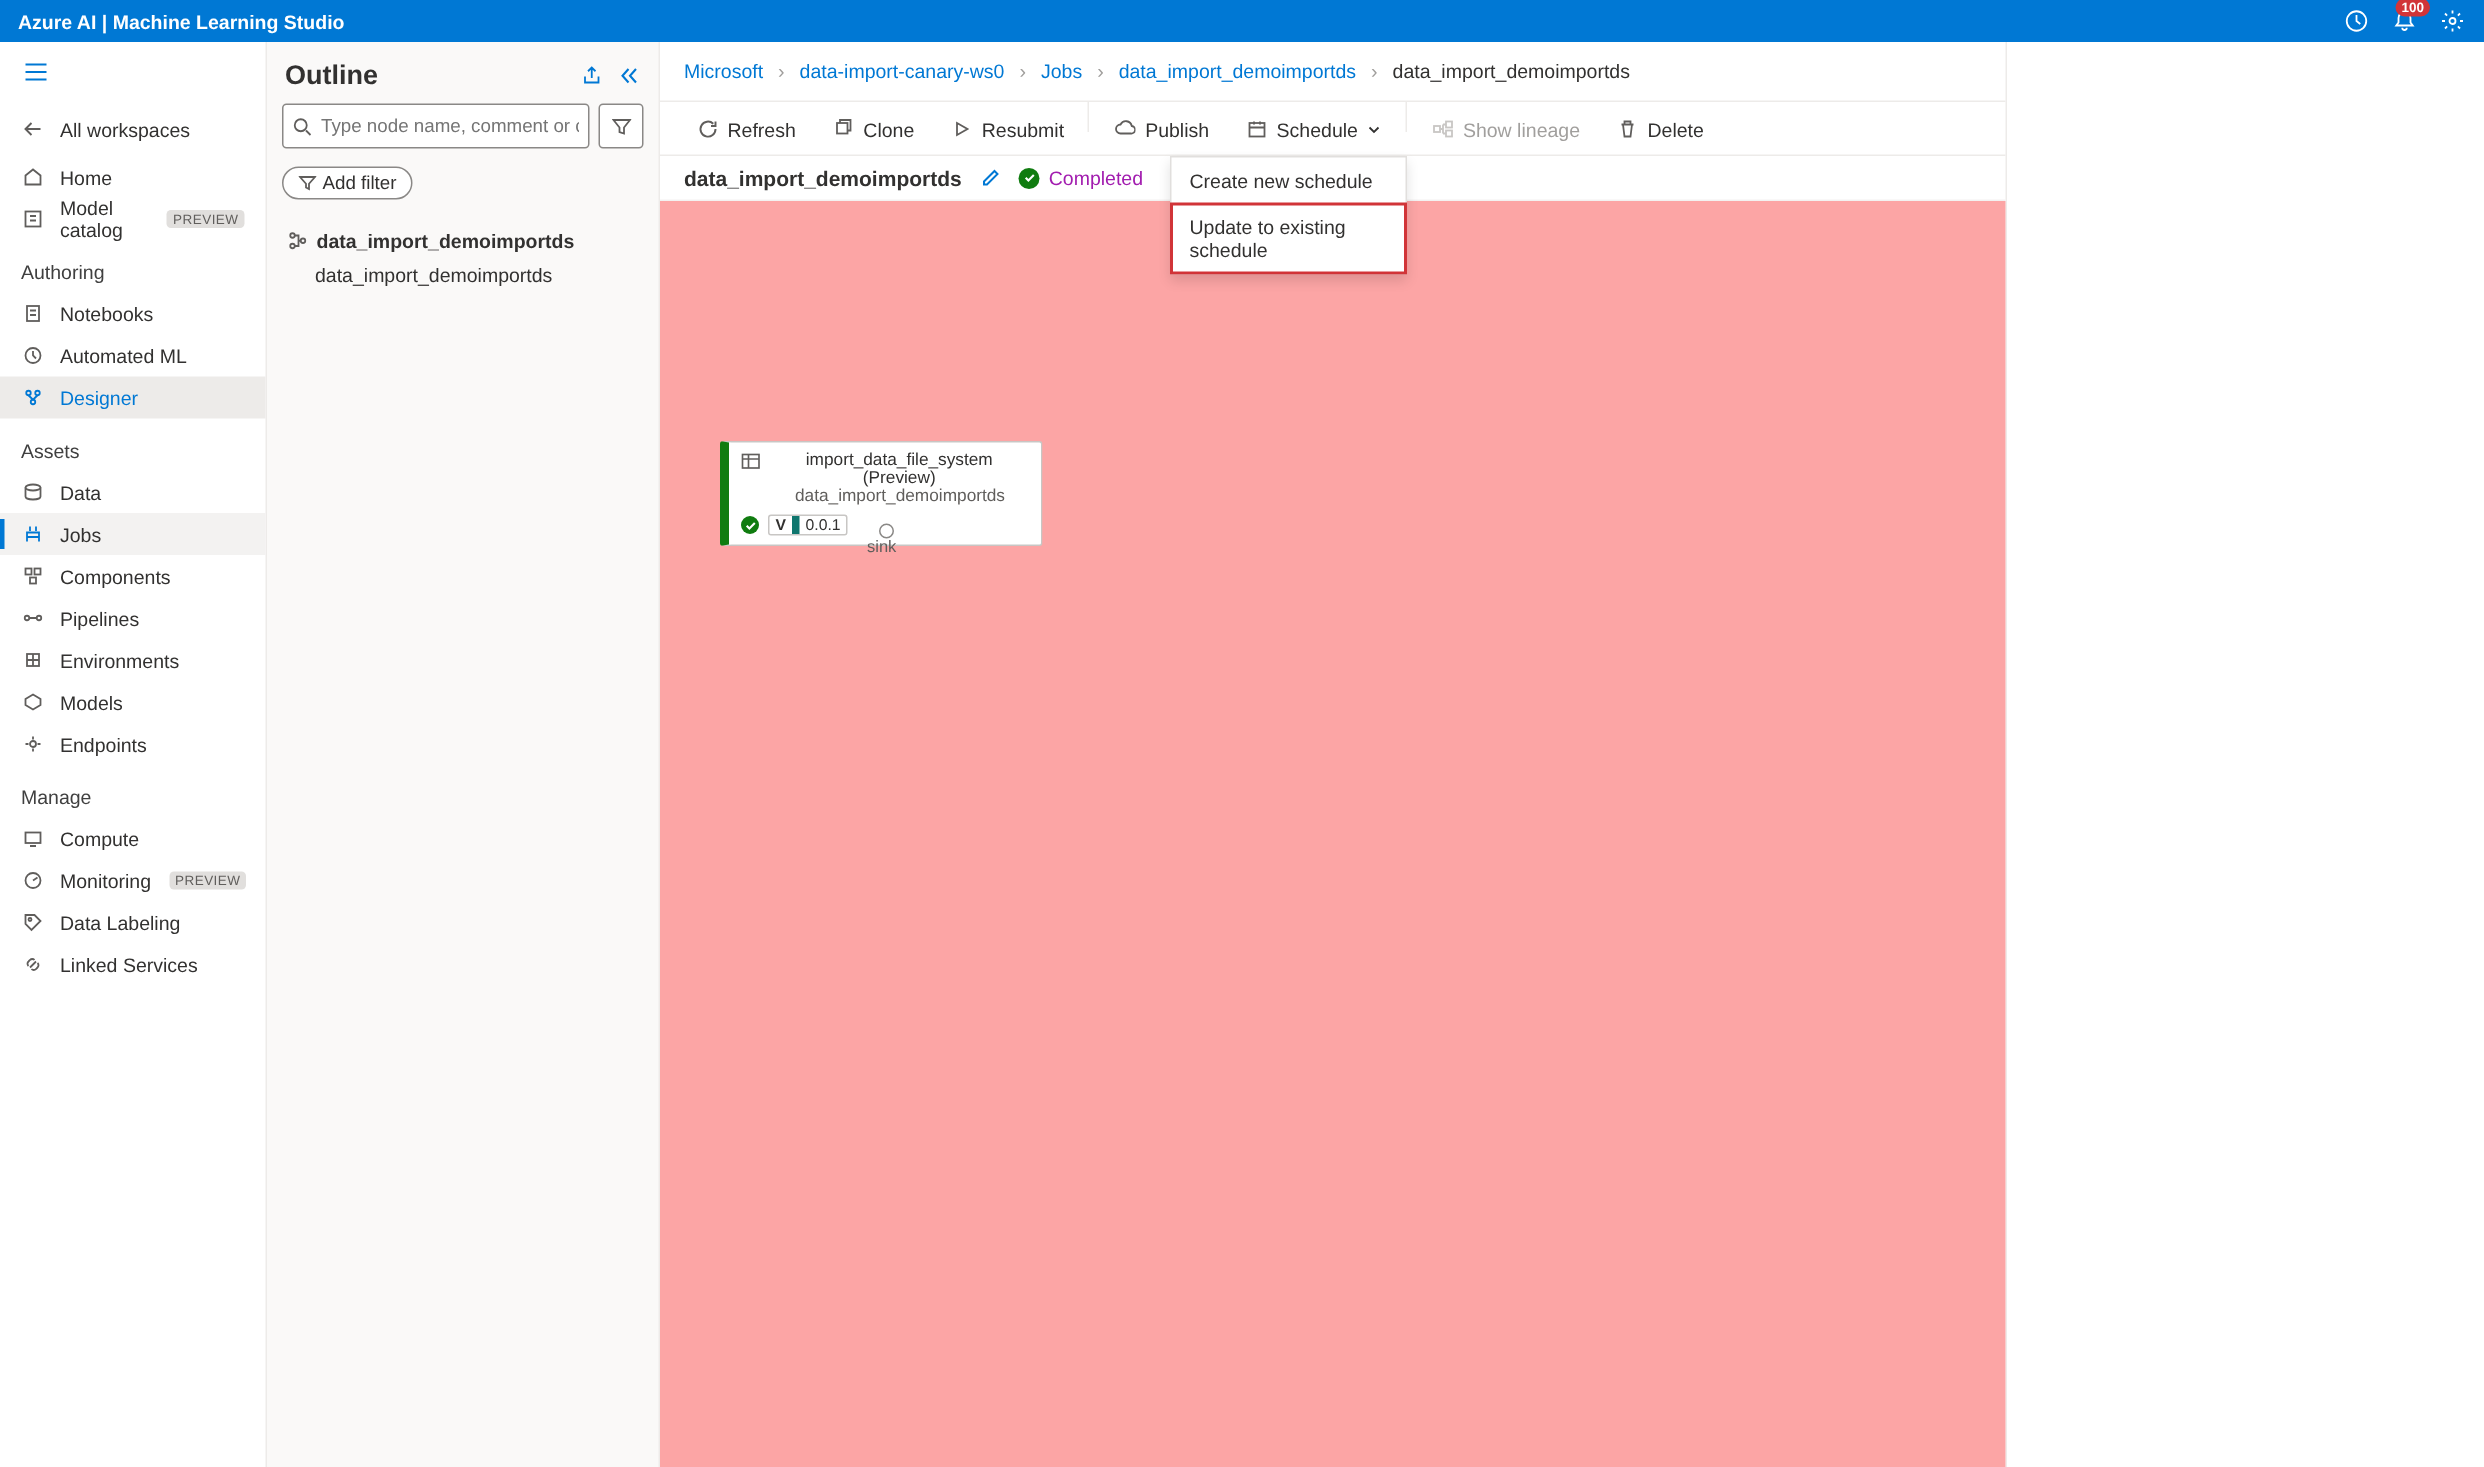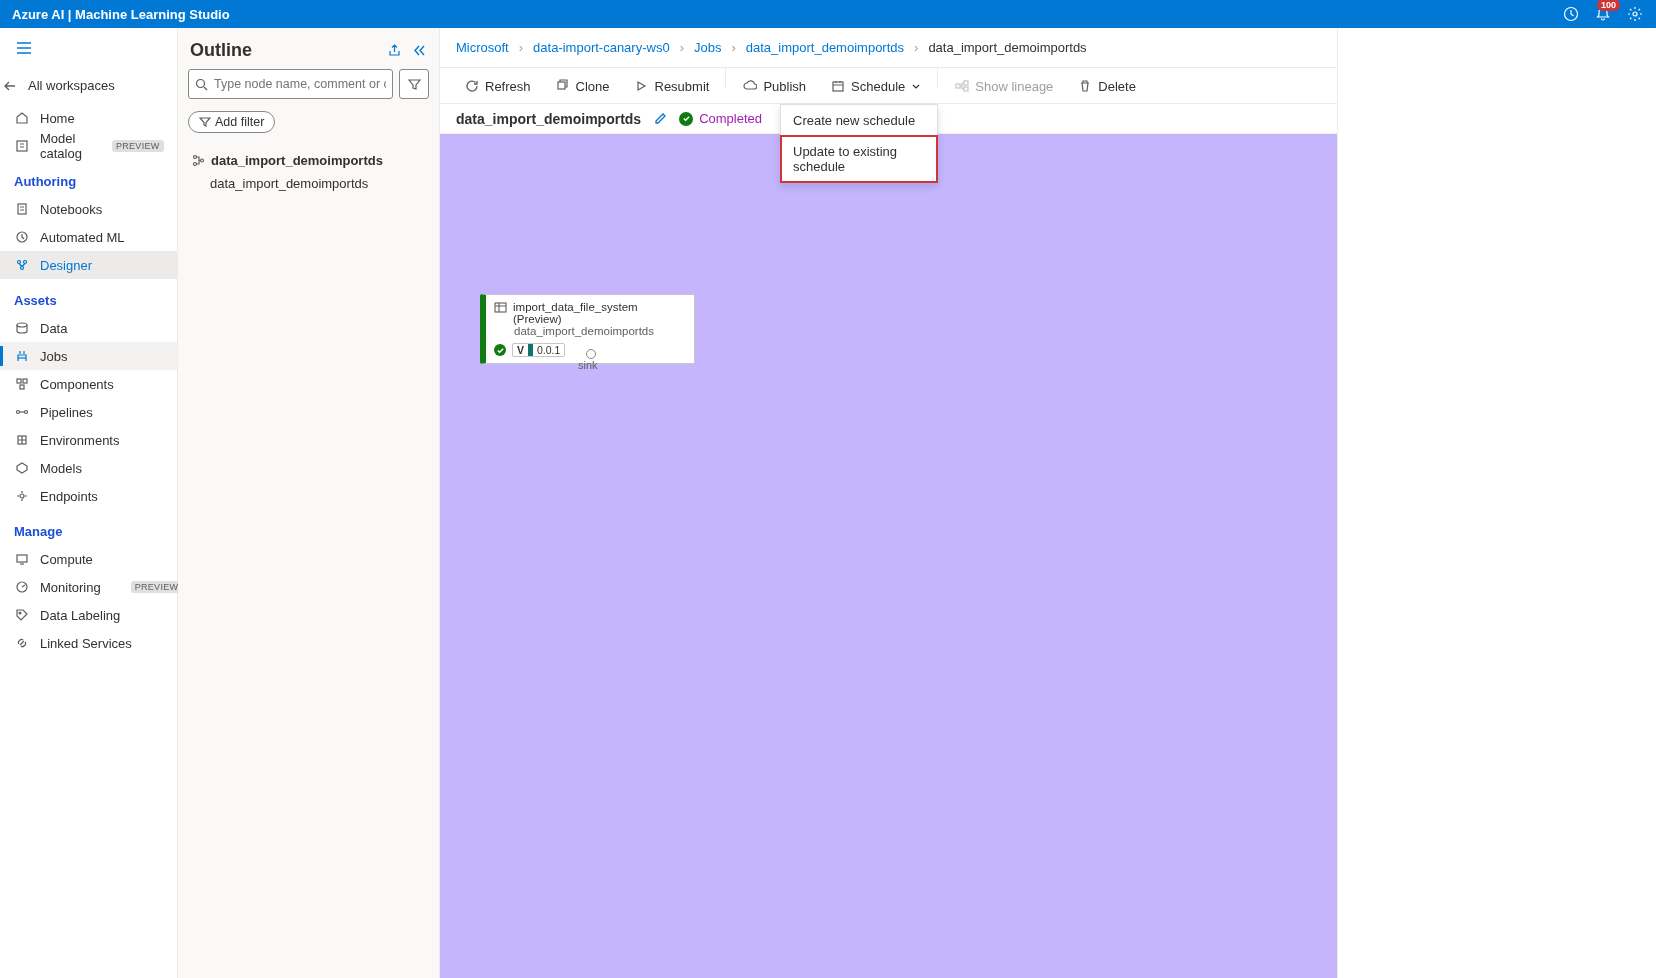--- a/index.html
+++ b/index.html
@@ -13,29 +13,29 @@
   .topbar-icon { width: 18px; height: 18px; display: flex; align-items: center; justify-content: center; cursor: pointer; position: relative; }
   .badge { position: absolute; top: -6px; right: -8px; background: #d13438; color: #fff; font-size: 9px; border-radius: 8px; padding: 1px 4px; font-weight: 600; }
 
   
   .main { flex: 1; display: flex; min-height: 0; }
 
   
   .sidebar { width: 178px; border-right: 1px solid #edebe9; display: flex; flex-direction: column; background: #fff; }
   .sidebar-top { padding: 8px 12px; }
   .hamburger { width: 24px; height: 24px; cursor: pointer; color: #0078d4; display:flex; align-items:center; justify-content:center;}
-  .sidebar-back { display: flex; gap: 10px; padding: 10px 2px; cursor: pointer; color: #323130; font-size: 13px;}
+  .sidebar-back { display: flex; align-items: center; gap: 10px; padding: 10px 14px; cursor: pointer; color: #323130; font-size: 13px;}
   .sidebar-item { display: flex; align-items: center; gap: 10px; padding: 6px 14px; cursor: pointer; color: #323130; font-size: 13px; height:28px;}
   .sidebar-item.active { background: #edebe9; color: #0078d4; position:relative;}
   .sidebar-item.selected { background: #f3f2f1; position:relative;}
   .sidebar-item.selected::before { content:""; position:absolute; left:0; top:4px; bottom:4px; width:3px; background:#0078d4;}
-  .sidebar-section { padding: 14px 14px 6px; font-size: 13px; font-weight: 700; color: #1d4ed8; }
+  .sidebar-section { padding: 14px 14px 6px; font-size: 13px; font-weight: 400; color: #404040; }
   .sidebar-icon { width: 16px; height: 16px; flex-shrink:0; display:flex; align-items:center; justify-content:center; color:#605e5c;}
   .sidebar-item.active .sidebar-icon, .sidebar-item.selected .sidebar-icon { color:#0078d4;}
-  .preview-badge { font-size:9px; background:#e1dfdd; color:#605e5c; border-radius:3px; padding:1px 4px; margin-left:20px; text-transform:uppercase; letter-spacing:0.3px;}
+  .preview-badge { font-size:9px; background:#e1dfdd; color:#605e5c; border-radius:3px; padding:1px 4px; margin-left:2px; text-transform:uppercase; letter-spacing:0.3px;}
 
   
   .outline { width: 262px; border-right: 1px solid #edebe9; display: flex; flex-direction: column; background:#faf9f8;}
   .outline-hdr { display:flex; align-items:center; justify-content:space-between; padding: 12px 12px 4px 12px;}
   .outline-title { font-size: 18px; font-weight: 600; }
   .outline-hdr-icons { display:flex; gap:10px; color:#0078d4;}
   .outline-search-row { padding: 4px 10px; display:flex; gap:6px; align-items:center;}
   .outline-search { flex:1; display:flex; align-items:center; border:1px solid #8a8886; border-radius:3px; height:30px; background:#fff; padding:0 6px; gap:6px;}
   .outline-search input { border:none; outline:none; flex:1; font-size:12.5px; color:#605e5c;}
   .filter-pill { margin:8px 10px; border:1px solid #8a8886; border-radius:14px; padding:3px 10px; display:inline-flex; align-items:center; gap:4px; font-size:12.5px; cursor:pointer; background:#fff;}
@@ -60,21 +60,21 @@
   .dropdown-item { padding:8px 12px; font-size:13px; cursor:pointer;}
   .dropdown-item.highlighted { outline:2px solid #d13438; outline-offset:-1px;}
 
   .job-header { height:30px; display:flex; align-items:center; padding:0 16px; gap:12px; border-bottom:1px solid #f3f2f1;}
   .job-name { font-weight:600; font-size:14px;}
   .edit-icon { color:#0078d4; cursor:pointer;}
   .status-pill { display:flex; align-items:center; gap:6px; color:#a21caf; font-size:13px;}
   .status-dot { width:14px; height:14px; border-radius:50%; background:#107c10; display:flex; align-items:center; justify-content:center;}
   .status-dot svg { width:9px; height:9px; color:#fff;}
 
-  .canvas { flex:1; background:#c4b5fd; position:relative; overflow:hidden;}
+  .canvas { flex:1; background:#fca5a5; position:relative; overflow:hidden;text-align:center;}
   .node { position:absolute; left:40px; top:160px; width:215px; background:#fff; border:1px solid #c8c6c4; border-left:6px solid #107c10; border-radius:2px; padding:6px 8px 6px 8px; font-size:11.5px;}
   .node-hdr { display:flex; align-items:flex-start; gap:6px;}
   .node-title { font-weight:400;}
   .node-sub { color:#605e5c; margin-left:20px;}
   .node-status-row { display:flex; align-items:center; gap:6px; margin-top:6px;}
   .node-status-row .status-dot{ width:12px; height:12px;}
   .node-v { border:1px solid #c8c6c4; border-radius:2px; padding:0 4px; font-size:10.5px; display:flex; gap:4px;}
   .node-v b{ font-weight:700;}
   .sink-dot { position:absolute; left:146px; top:215px; width:10px; height:10px; border:1px solid #8a8886; border-radius:50%; background:#fff;}
   .sink-label { position:absolute; left:138px; top:225px; font-size:11px; color:#605e5c;}

